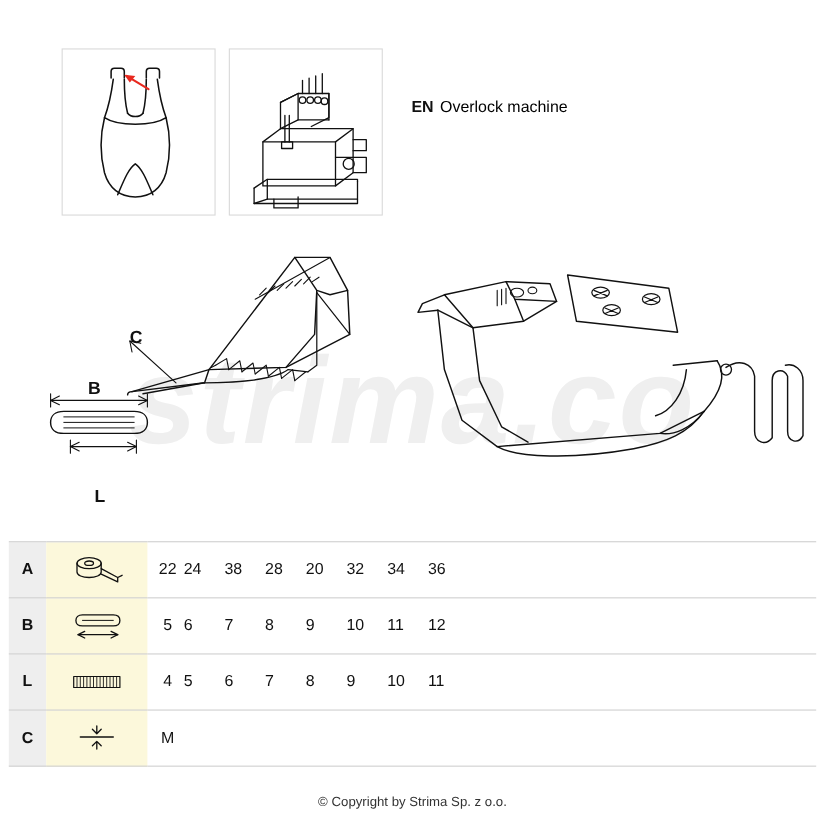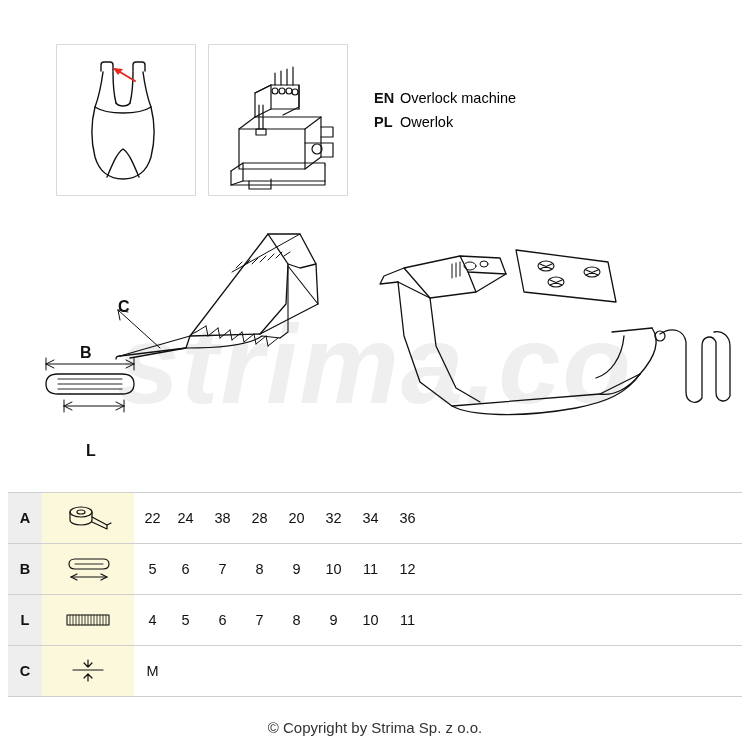--- a/index.html
+++ b/index.html
@@ -111,32 +111,31 @@
     width: 92px;
     background: #fcf8db;
     text-align: center;
     vertical-align: middle;
   }
   .col-icon svg { display: inline-block; vertical-align: middle; }
   .vals-cell { padding-left: 4px; }
   .vals-wrap { display: flex; align-items: center; }
   .vals-wrap .v {
     width: 37px;
-    text-align: center;
     font-size: 14.5px;
   }
   .vals-wrap .v:first-child { text-align: center; padding-left: 4px; width: 33px;}
 
   
   .footer {
     position: absolute;
     left: 0; right: 0;
     bottom: 14px;
     text-align: center;
-    font-size: 15px;
+    font-size: 12px;
     color: #333;
     z-index: 2;
   }
 </style>
 </head>
 <body>
 
 <div class="watermark">strima.co</div>
 
 <div class="top-area">
@@ -202,24 +201,20 @@
 
         <circle cx="108" cy="104" r="5"></circle>
       </g>
     </svg>
   </div>
 
   <div class="lang-list">
     <div class="lang-row">
       <span class="lang-code">EN</span>
       <span class="lang-name">Overlock machine</span>
-    </div>
-    <div class="lang-row">
-      <span class="lang-code">PL</span>
-      <span class="lang-name">Owerlok</span>
     </div>
   </div>
 </div>
 
 <div class="illustration">
   <svg width="750" height="270" viewBox="0 0 750 270">
     <g fill="none" stroke="#111" stroke-width="1.3" stroke-linejoin="round" stroke-linecap="round">
 
       <path d="M120 150 L190 130 L268 28 L300 28 L316 58 L318 98 L260 128 L190 130"></path>
       <path d="M268 28 L288 58 L300 62 L316 58"></path>

